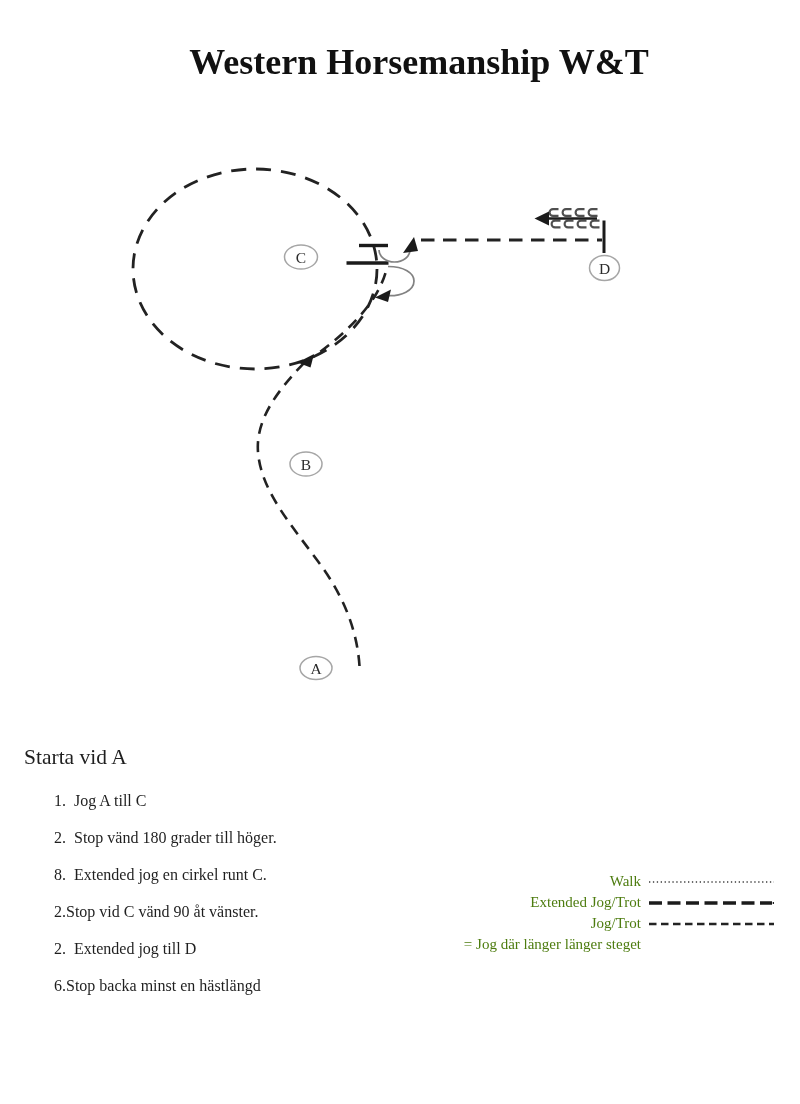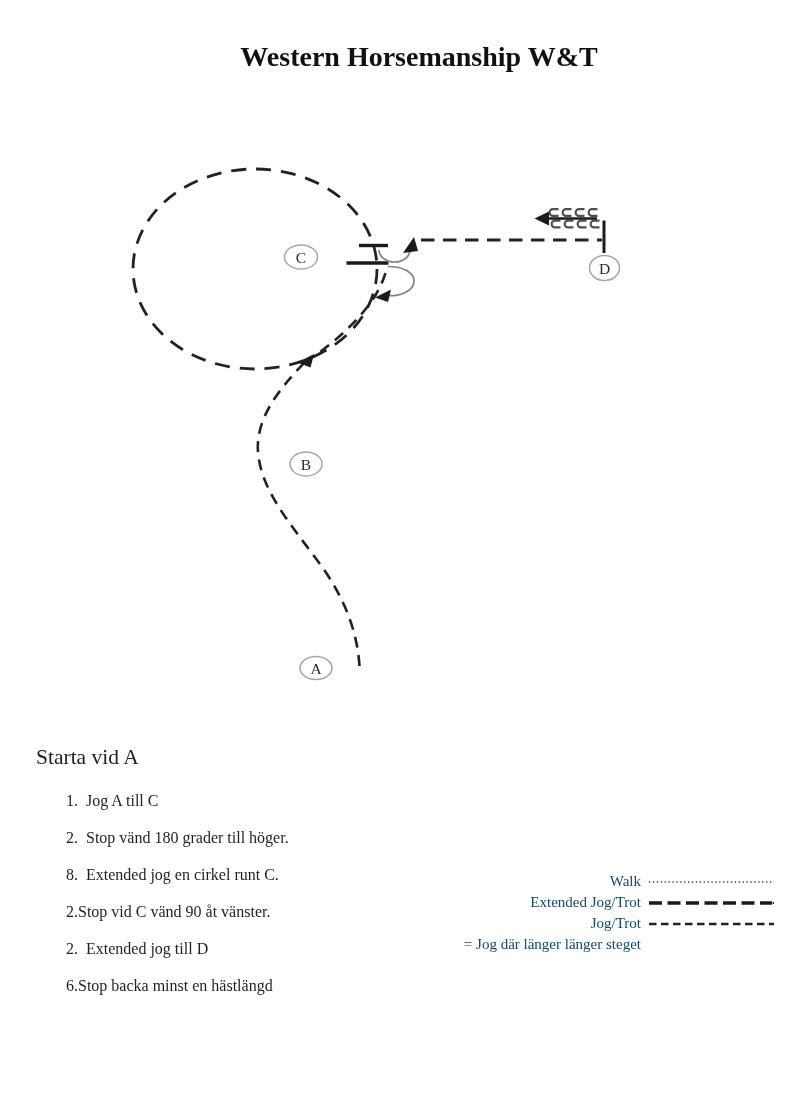--- a/index.html
+++ b/index.html
@@ -10,51 +10,51 @@
     position:relative;
     overflow:hidden;
     color:#1f1f1f;
   }
   .page{position:absolute;inset:0;}
 
   
   .title{
     position:absolute;top:41px;left:0;right:0;
     text-align:center;padding-left:38px;
-    font-size:28px;font-weight:bold;color:#111;
+    font-size:36px;font-weight:bold;color:#111;
     white-space:nowrap;
   }
 
   
   .diagram{position:absolute;left:0;top:0;width:800px;height:740px;}
   .dash-heavy{stroke:#222;stroke-width:2.8;fill:none;stroke-dasharray:15 10;}
   .dash-jog{stroke:#222;stroke-width:2.6;fill:none;stroke-dasharray:11 7.5;}
   .dash-ext{stroke:#222;stroke-width:2.8;fill:none;stroke-dasharray:13.5 8.5;}
   .stop-bar{stroke:#1b1b1b;stroke-width:3.4;}
   .end-bar{stroke:#1b1b1b;stroke-width:3;}
   .turn-arc{stroke:#828282;stroke-width:1.7;fill:none;}
   .arrowhead{fill:#1b1b1b;}
   .badge-ring{fill:none;stroke:#a6a6a6;stroke-width:1.5;}
   .badge-letter{
     font-family:"Liberation Serif", serif;font-size:15.5px;fill:#2b2b2b;
     text-anchor:middle;
   }
   .hoofline{stroke:#1b1b1b;stroke-width:2.3;}
 
   
-  .instructions{position:absolute;left:24px;top:744px;width:420px;margin-left:12px;}
+  .instructions{position:absolute;left:24px;top:744px;width:420px;}
   .instructions .start{font-size:21.5px;line-height:26px;margin:0 0 12px 0;}
   .instructions .step{font-size:16px;line-height:37px;margin-left:30px;white-space:pre;}
 
   
   .legend{position:absolute;left:440px;top:871px;width:334px;}
   .legend-row{display:flex;align-items:center;justify-content:flex-end;height:21px;}
   .legend-row.tall{height:26px;}
   .legend-label{
-    font-size:15px;color:#0c4a6e;white-space:nowrap;text-align:center;
+    font-size:15px;color:#4d7c0f;white-space:nowrap;text-align:center;
   }
   .legend-line-box{width:125px;margin-left:8px;flex:none;display:flex;align-items:center;}
   .ln-walk{stroke:#3c3c3c;stroke-width:1.3;stroke-dasharray:1.3 2.6;}
   .ln-jog{stroke:#232323;stroke-width:2.4;stroke-dasharray:7.5 4.5;}
   .ln-ext{stroke:#1b1b1b;stroke-width:3.6;stroke-dasharray:13 5.5;}
   .ln-lope{stroke:#232323;stroke-width:1.8;}
   .back-symbol-svg{margin-left:-11px;margin-top:2px;}
 </style>
 </head>
 <body>

